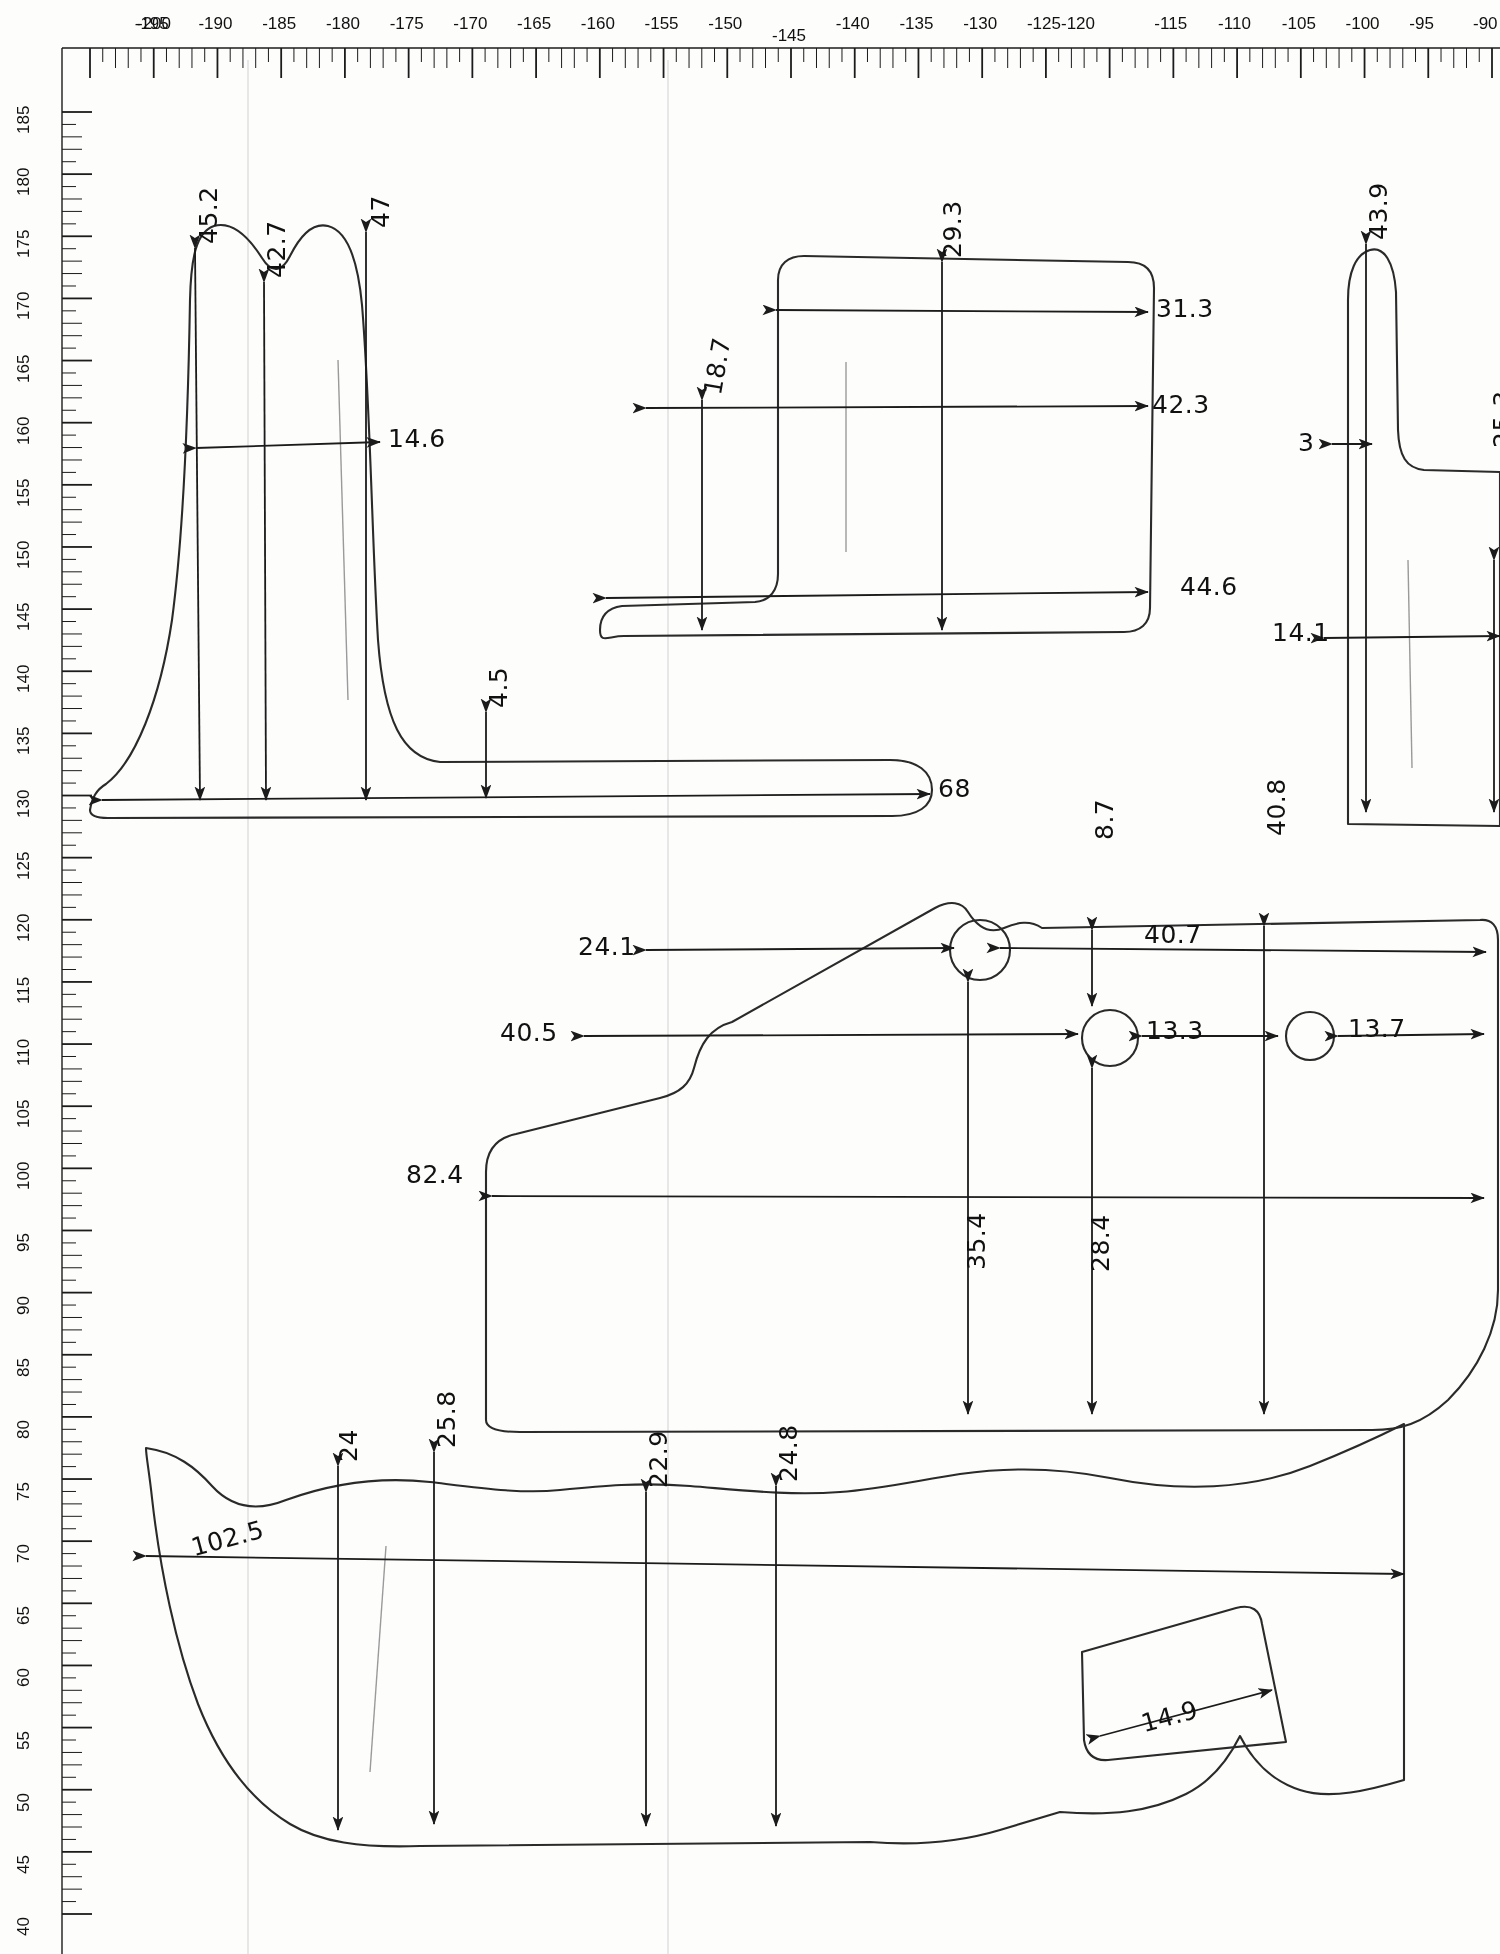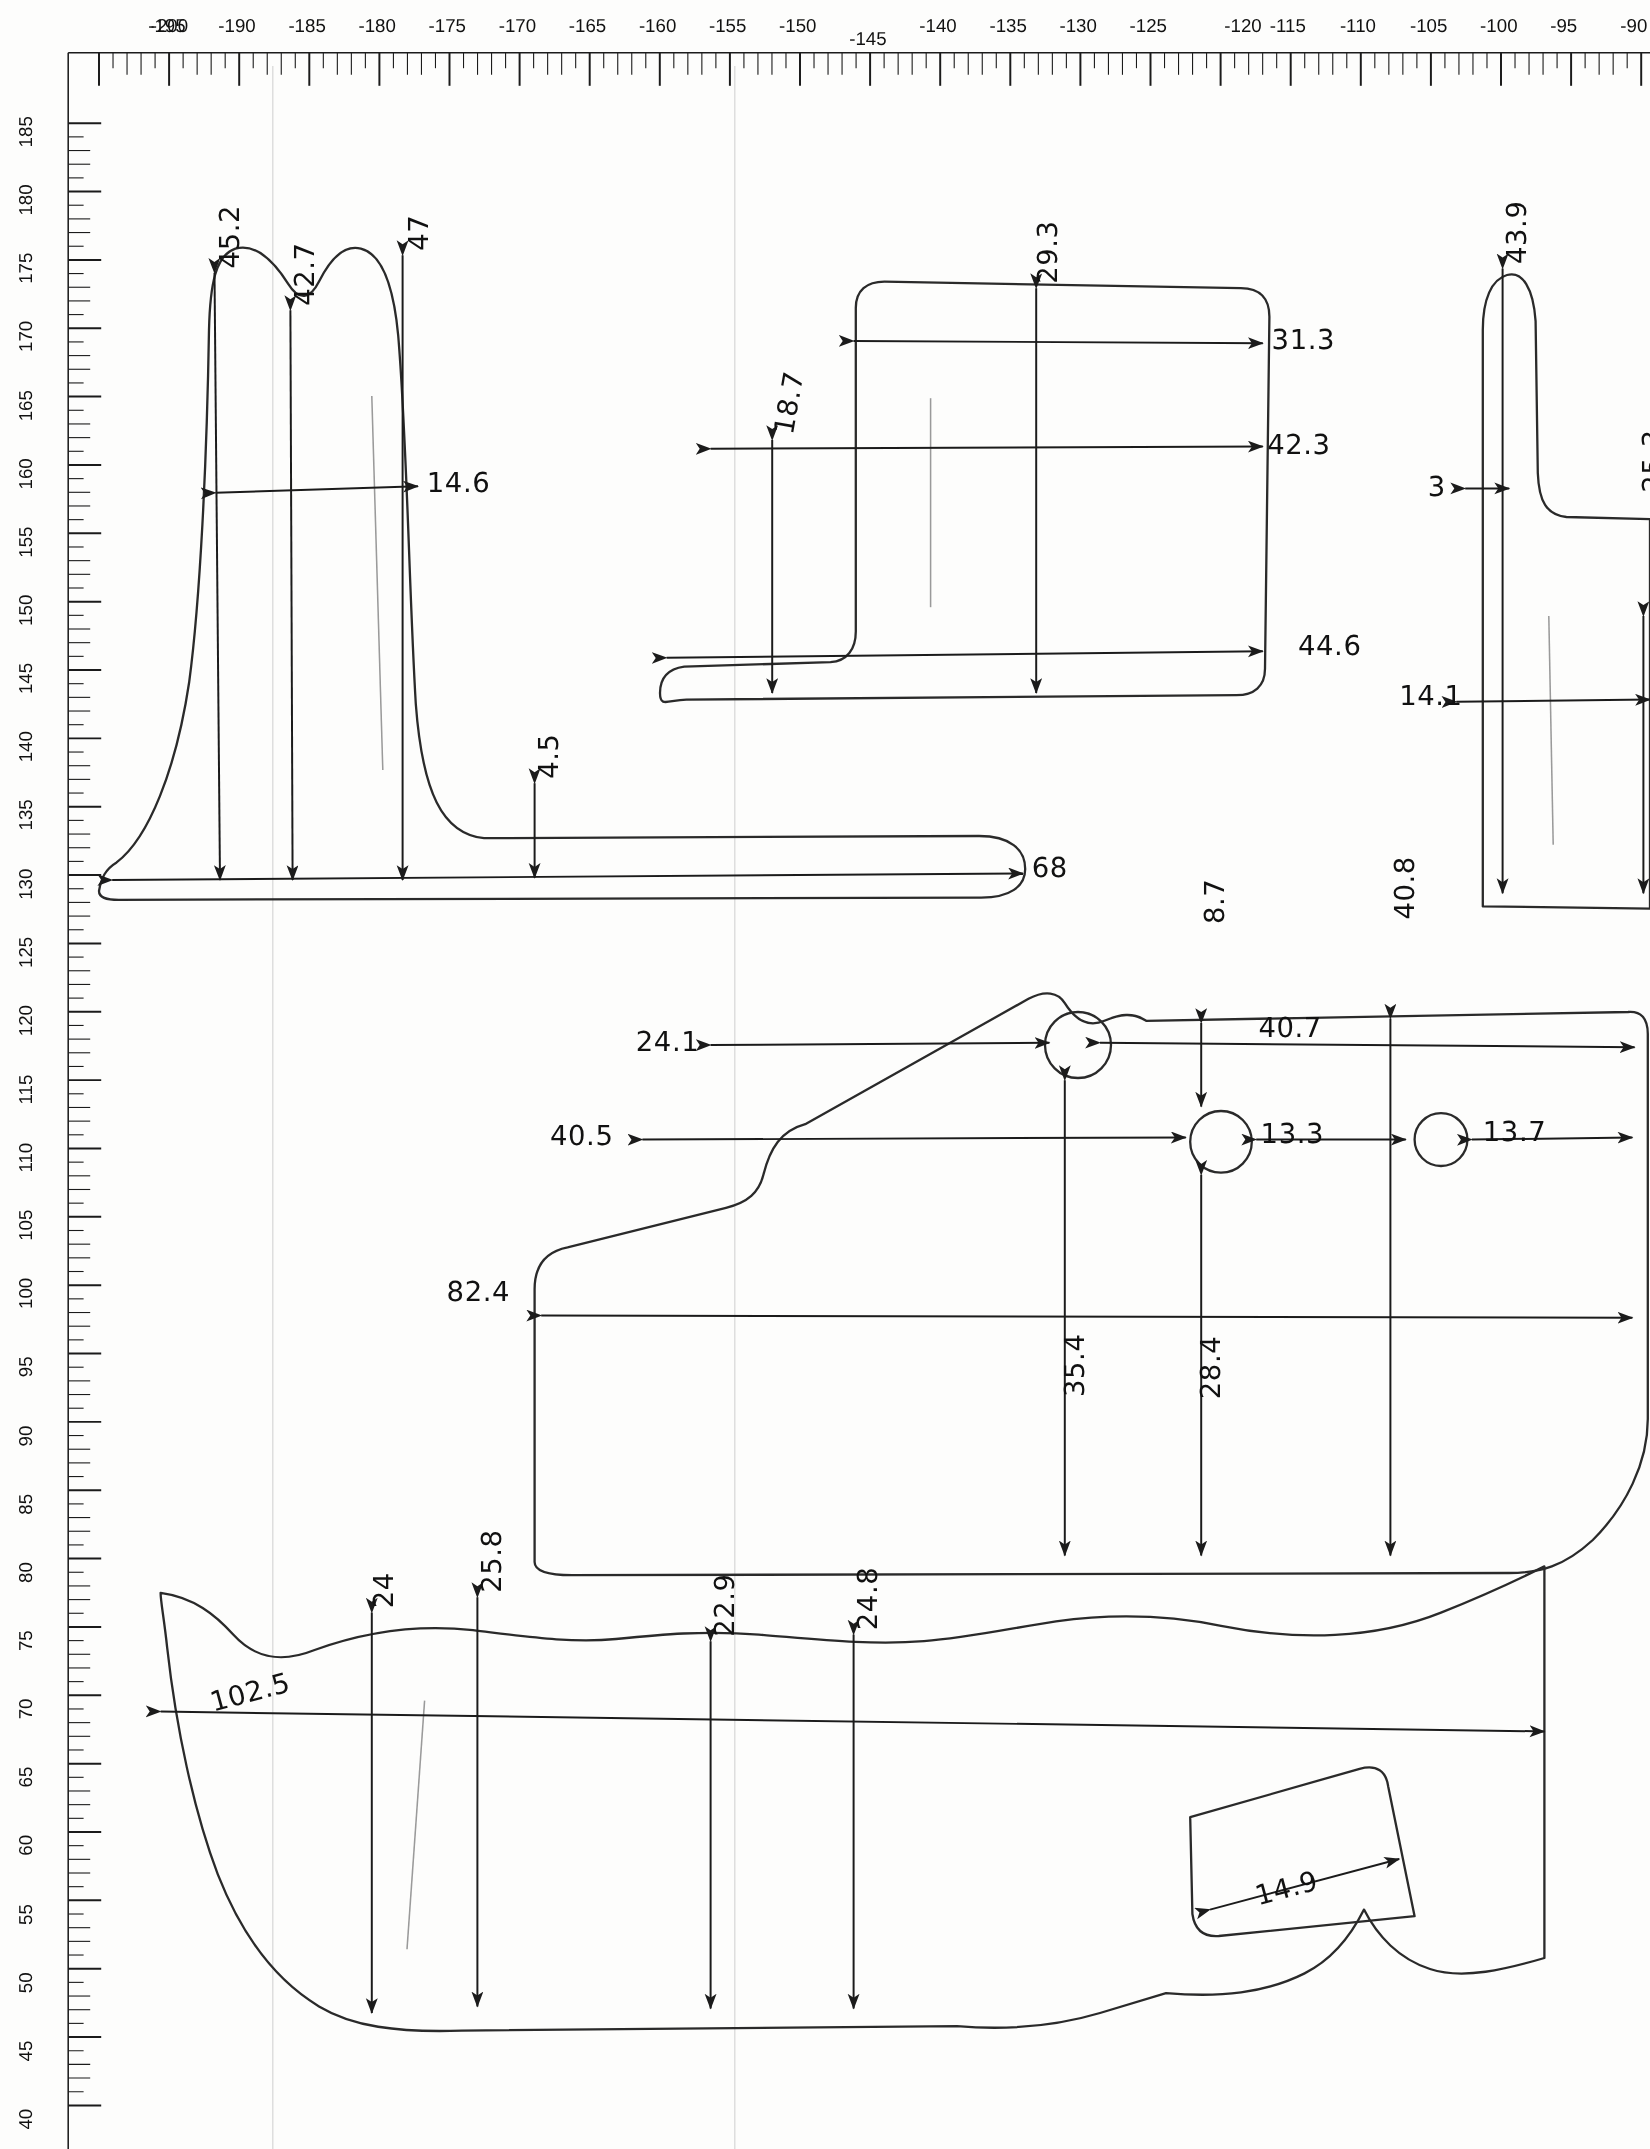--- a/index.html
+++ b/index.html
@@ -307,21 +307,21 @@
       <span class="ruler-label" style="left: 453.364px; top: 14px;">-170</span>
       <span class="ruler-label" style="left: 517.091px; top: 14px;">-165</span>
       <span class="ruler-label" style="left: 580.818px; top: 14px;">-160</span>
       <span class="ruler-label" style="left: 644.545px; top: 14px;">-155</span>
       <span class="ruler-label" style="left: 708.273px; top: 14px;">-150</span>
       <span class="ruler-label" style="left: 772px; top: 14px; margin-top: 12px;">-145</span>
       <span class="ruler-label" style="left: 835.727px; top: 14px;">-140</span>
       <span class="ruler-label" style="left: 899.455px; top: 14px;">-135</span>
       <span class="ruler-label" style="left: 963.182px; top: 14px;">-130</span>
       <span class="ruler-label" style="left: 1026.91px; top: 14px;">-125</span>
-      <span class="ruler-label" style="left: 1113px; top: 14px; text-align: right;">-120</span>
+      <span class="ruler-label" style="left: 1061px; top: 14px; text-align: right;">-120</span>
       <span class="ruler-label" style="left: 1154.36px; top: 14px;">-115</span>
       <span class="ruler-label" style="left: 1218.09px; top: 14px; text-align: center;">-110</span>
       <span class="ruler-label" style="left: 1281.82px; top: 14px;">-105</span>
       <span class="ruler-label" style="left: 1345.55px; top: 14px;">-100</span>
       <span class="ruler-label" style="left: 1409.27px; top: 14px;">-95</span>
       <span class="ruler-label" style="left: 1473px; top: 14px;">-90</span>
       <span class="ruler-label vert" style="left: 14px; top: 134px;">185</span>
       <span class="ruler-label vert" style="left: 14px; top: 196.138px;">180</span>
       <span class="ruler-label vert" style="left: 14px; top: 258.276px;">175</span>
       <span class="ruler-label vert" style="left: 14px; top: 320.414px;">170</span>

